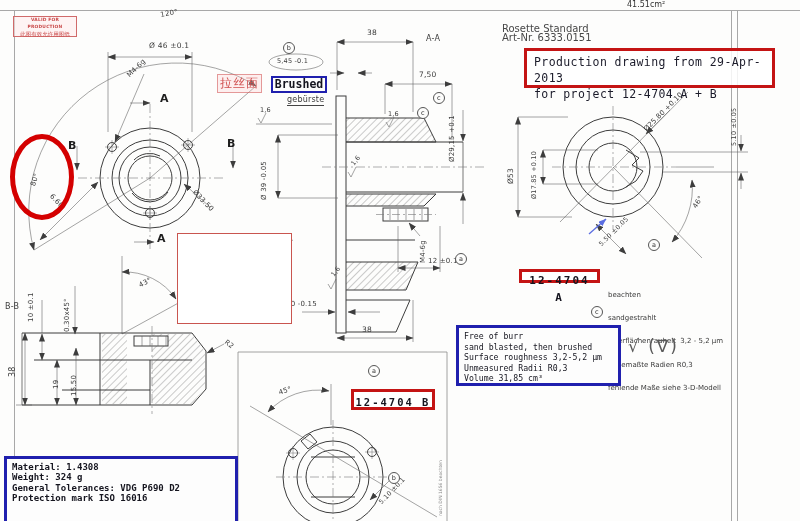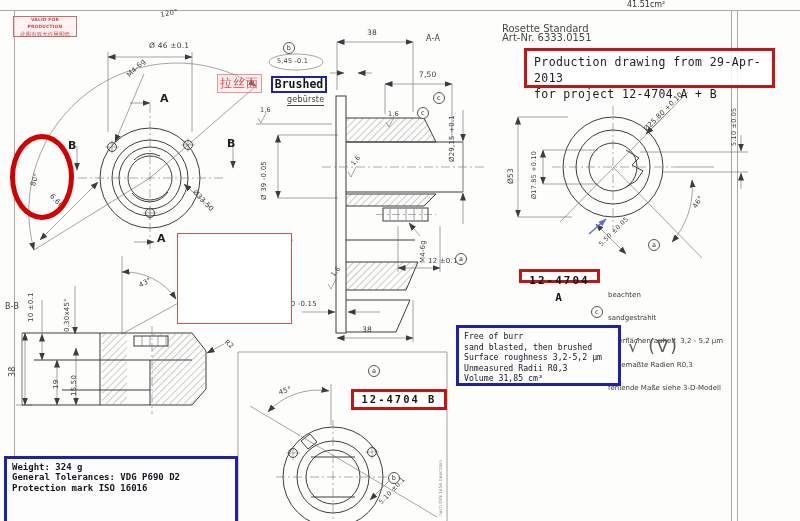--- a/index.html
+++ b/index.html
@@ -325,21 +325,21 @@
   </div>
 
   <div class="abs red-ellipse" style="left:10px;top:134px;width:54px;height:76px;"></div>
 
   <div class="abs red-empty" style="left:177px;top:233px;width:113px;height:89px;"></div>
 
   <div class="abs red-box tag" style="left:519px;top:229px;width:81px;height:14px;font-size:11px;line-height:17px;margin-top:40px;">
     <span>12-4704 A</span>
   </div>
 
-  <div class="abs red-box tag" style="left:351px;top:389px;width:96px;height:21px;font-size:10.5px;line-height:15px;">
+  <div class="abs red-box tag" style="left:351px;top:389px;width:84px;height:21px;font-size:10.5px;line-height:21px;">
     <span>12-4704 B</span>
   </div>
 
 
   <div class="abs note" style="left:608px;top:276px;">
     <div>beachten</div>
     <div>sandgestrahlt</div>
     <div>Oberflächenrauheit  3,2 - 5,2 µm</div>
     <div>unbemaßte Radien R0,3</div>
     <div>fehlende Maße siehe 3-D-Modell</div>
@@ -351,20 +351,21 @@
     <div>sand blasted, then brushed</div>
     <div>Surface roughness 3,2-5,2 µm</div>
     <div>Unmeasured Radii R0,3</div>
     <div>Volume 31,85 cm³</div>
   </div>
 
   <div class="abs surface-sym" style="left:628px;top:336px;">√ (∇)</div>
 
   <div class="abs blue-box" style="left:4px;top:456px;width:234px;height:76px;font-size:9px;
        font-weight:bold;line-height:10.3px;padding:3px 5px;">
+    <div>Material: 1.4308</div>
     <div>Weight: 324 g</div>
     <div>General Tolerances: VDG P690 D2</div>
     <div>Protection mark ISO 16016</div>
   </div>
 
   <div class="abs edge-note" style="left:438px;top:516px;">nach DIN 1656 beachten</div>
 
 </div>
 
 </body></html>

